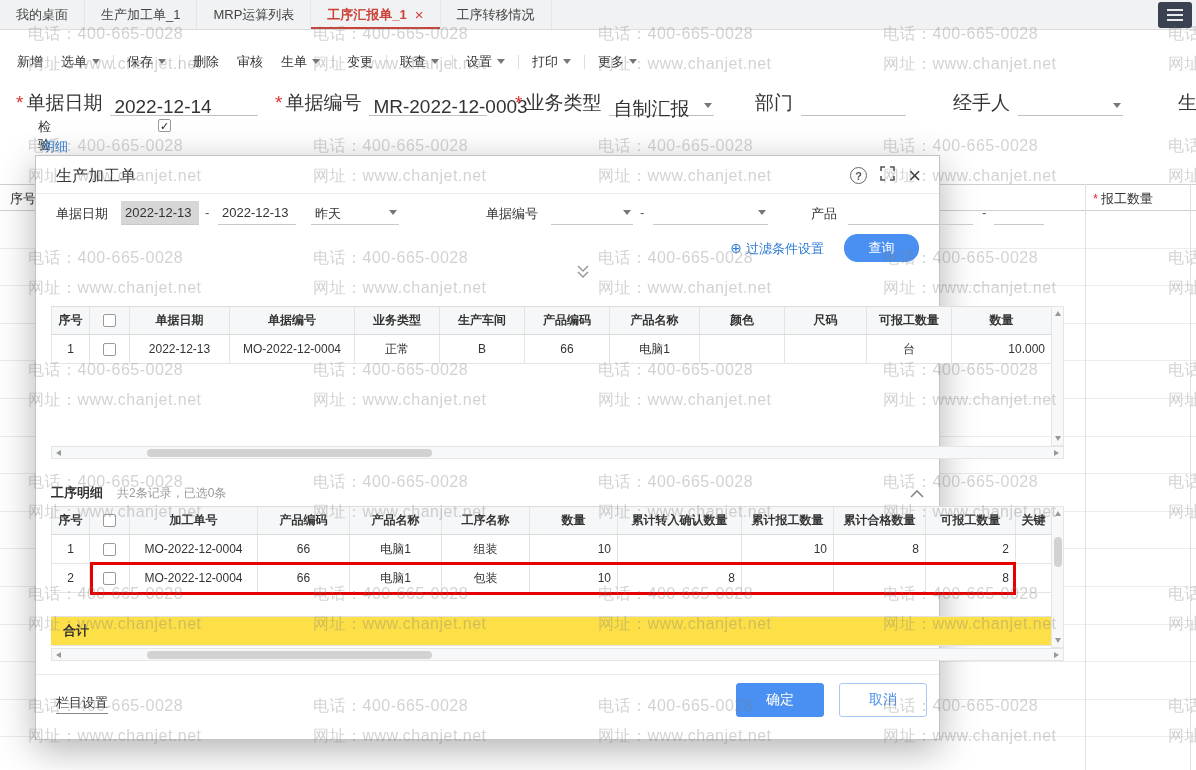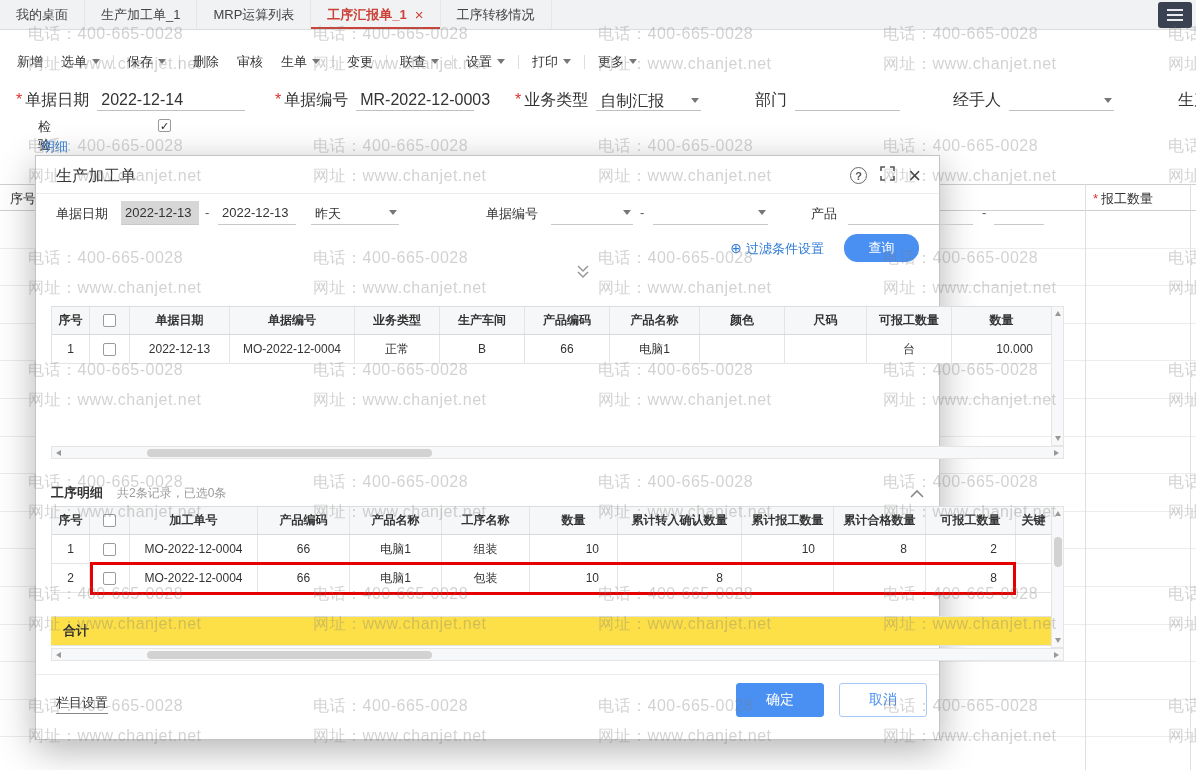--- a/index.html
+++ b/index.html
@@ -20,21 +20,21 @@
   .appmenu{position:absolute;right:4px;top:2px;width:34px;height:26px;background:#3a4150;border-radius:3px;display:flex;flex-direction:column;justify-content:center;align-items:center;gap:3px;cursor:pointer;z-index:6;}
   .appmenu i{display:block;width:16px;height:2px;background:#e8eaed;}
 
   
   .toolbar{position:absolute;top:30px;left:0;right:0;height:50px;display:flex;align-items:center;padding:14px 8px 0;z-index:5;}
   .titem{font-size:13px;color:#333;padding:4px 9px;cursor:pointer;white-space:nowrap;}
   .caret{display:inline-block;width:0;height:0;border-left:4px solid transparent;border-right:4px solid transparent;border-top:5px solid #777;margin-left:5px;vertical-align:2px;}
   .tdiv{width:1px;height:14px;background:#ddd;margin:0 4px;}
 
   
-  .formrow{position:absolute;top:84px;left:0;right:0;height:34px;z-index:5;font-size:16px;}
+  .formrow{position:absolute;top:84px;left:0;right:0;height:34px;z-index:5;font-size:19px;}
   .ff{position:absolute;top:6px;white-space:nowrap;}
   .req{color:#e03131;margin-right:3px;}
   .flab{margin-right:8px;color:#333;}
   .uval{display:inline-block;position:relative;border-bottom:1px solid #c0c0c0;padding:0 4px 3px;height:20px;vertical-align:bottom;}
   .uval .caret{position:absolute;right:2px;top:7px;}
   .checkrow{position:absolute;top:118px;left:0;height:20px;z-index:5;font-size:13px;}
   .cbx{display:inline-block;width:13px;height:13px;border:1px solid #9a9a9a;border-radius:2px;background:#fff;vertical-align:-2px;text-align:center;line-height:12px;font-size:11px;color:#222;}
   .detailtab{position:absolute;left:38px;top:138px;z-index:5;font-size:13px;color:var(--link,#2f7cd6);border-bottom:2px solid var(--link,#2f7cd6);padding:0 4px 3px;cursor:pointer;}
 
   
@@ -71,21 +71,21 @@
   .sectitle{font-size:13px;font-weight:bold;color:#333;}
   .secmeta{font-size:12px;color:#9a9a9a;margin-left:14px;}
   .secchev{margin-left:auto;cursor:pointer;display:flex;align-items:center;}
 
   .tablewrap{position:absolute;left:15px;width:1013px;}
   .tbl{position:absolute;left:0;top:0;width:1000px;border-top:1px solid #dcdcdc;border-left:1px solid #e4e4e4;}
   .trow{display:flex;height:29px;border-bottom:1px solid #e4e4e4;background:#fff;}
   .trow.thead{height:28px;background:#f6f7f8;border-bottom:1px solid #d9d9d9;}
   .tc{flex:0 0 auto;display:flex;align-items:center;justify-content:center;font-size:12px;color:#333;border-right:1px solid #e4e4e4;height:100%;overflow:hidden;white-space:nowrap;}
   .thead .tc{font-weight:bold;}
-  .tc.num{justify-content:flex-end;padding-right:18px;}
+  .tc.num{justify-content:flex-end;padding-right:6px;}
   .rowhl{position:absolute;top:-2px;height:33px;border:3px solid var(--hlred,#e60000);pointer-events:none;z-index:5;}
 
   .vscroll{position:absolute;right:0;top:0;bottom:0;width:13px;background:#f7f8f9;border:1px solid #e5e5e5;}
   .va{position:absolute;left:3px;width:0;height:0;border-left:3.5px solid transparent;border-right:3.5px solid transparent;}
   .va.up{top:4px;border-bottom:5px solid #999;}
   .va.down{bottom:4px;border-top:5px solid #999;}
   .vthumb{position:absolute;left:2px;top:30px;width:8px;height:30px;background:#d2d2d2;border-radius:5px;}
   .hscroll{position:absolute;left:15px;width:1013px;height:13px;background:#f7f8f9;border:1px solid #e5e5e5;}
   .ha{position:absolute;top:3px;width:0;height:0;border-top:3.5px solid transparent;border-bottom:3.5px solid transparent;}
   .ha.left{left:4px;border-right:5px solid #999;}

